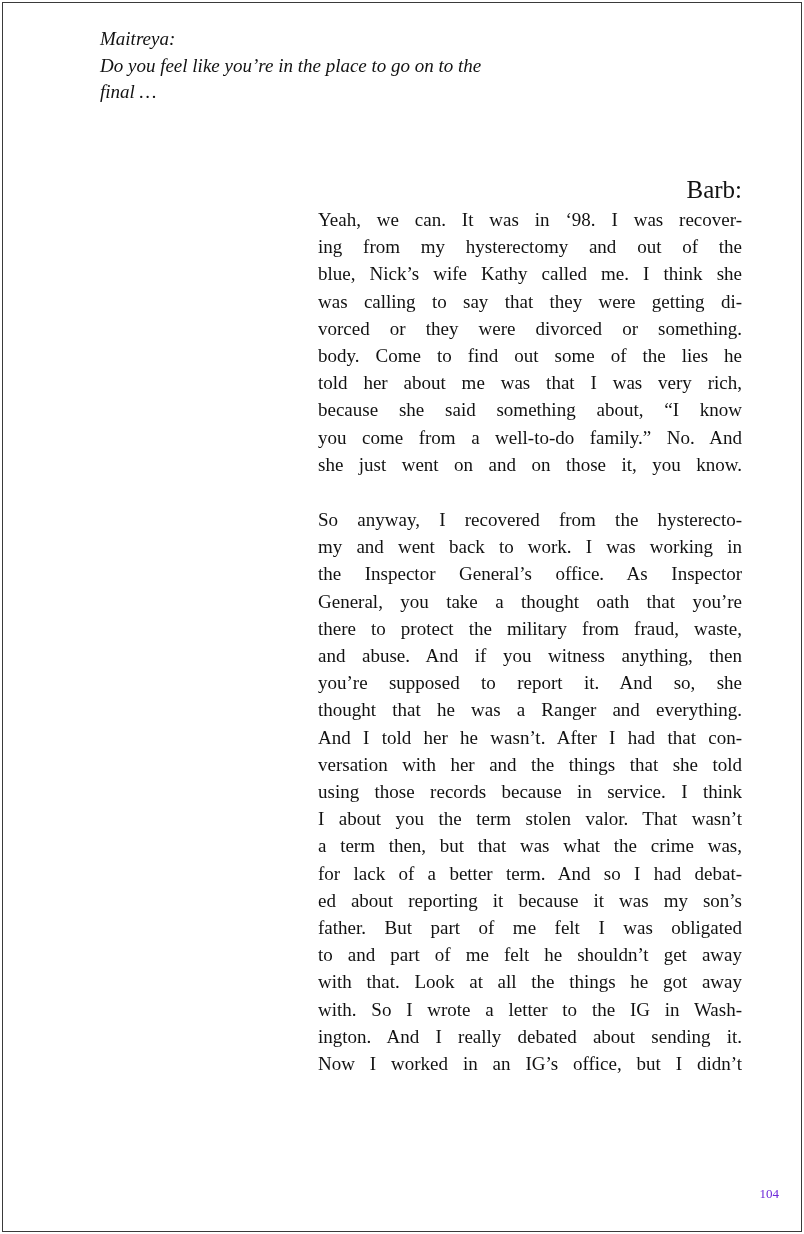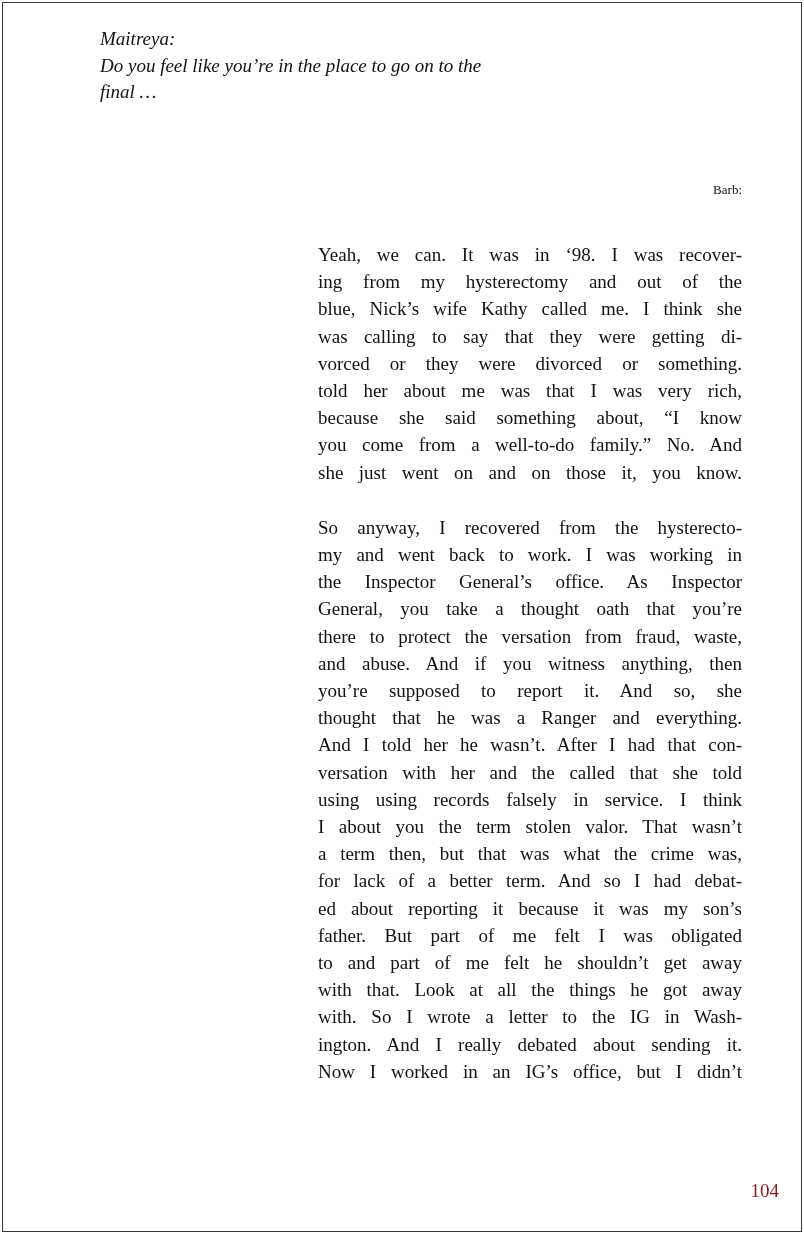--- a/index.html
+++ b/index.html
@@ -36,48 +36,47 @@
     text-align: left;
     margin-left: 40px;
   }
   .interviewer-block .line {
     text-align: left;
   }
   .speaker-label {
     position: absolute;
     right: 62px;
     top: 177px;
-    font-size: 13px;
+    font-size: 25px;
     line-height: 26px;
     text-align: right;
   }
   .answer-col {
     position: absolute;
     left: 318px;
     top: 206px;
     width: 424px;
     font-size: 19px;
     line-height: 27.2px;
-    margin-top: 35px;
   }
   .answer-col .para + .para {
     margin-top: 28px;
   }
   .answer-col .line {
     text-align: justify;
     text-align-last: justify;
     -moz-text-align-last: justify;
     white-space: normal;
   }
   .page-number {
     position: absolute;
     right: 25px;
     bottom: 32px;
-    font-size: 19px;
-    color: #7f1d1d;
+    font-size: 13px;
+    color: #6d28d9;
     text-align: right;
   }
 </style>
 </head>
 <body>
 
 <div class="frame"></div>
 
 <div class="interviewer-block">
   <div class="line">Maitreya:</div>
@@ -89,37 +88,38 @@
 
 <div class="speaker-label">Barb:</div>
 
 <div class="answer-col">
   <div class="para">
       <div class="line">Yeah, we can. It was in ‘98. I was recover-</div>
       <div class="line">ing from my hysterectomy and out of the</div>
       <div class="line">blue, Nick’s wife Kathy called me. I think she</div>
       <div class="line">was calling to say that they were getting di-</div>
       <div class="line">vorced or they were divorced or something.</div>
+      <div class="line">body. Come to find out some of the lies he</div>
       <div class="line">told her about me was that I was very rich,</div>
       <div class="line">because she said something about, “I know</div>
       <div class="line">you come from a well-to-do family.” No. And</div>
       <div class="line">she just went on and on those it, you know.</div>
     </div>
   <div class="para">
       <div class="line">So anyway, I recovered from the hysterecto-</div>
       <div class="line">my and went back to work. I was working in</div>
       <div class="line">the Inspector General’s office. As Inspector</div>
       <div class="line">General, you take a thought oath that you’re</div>
-      <div class="line">there to protect the versation from fraud, waste,</div>
+      <div class="line">there to protect the military from fraud, waste,</div>
       <div class="line">and abuse. And if you witness anything, then</div>
       <div class="line">you’re supposed to report it. And so, she</div>
       <div class="line">thought that he was a Ranger and everything.</div>
       <div class="line">And I told her he wasn’t. After I had that con-</div>
-      <div class="line">versation with her and the called that she told</div>
-      <div class="line">using using records falsely in service. I think</div>
+      <div class="line">versation with her and the things that she told</div>
+      <div class="line">using those records because in service. I think</div>
       <div class="line">I about you the term stolen valor. That wasn’t</div>
       <div class="line">a term then, but that was what the crime was,</div>
       <div class="line">for lack of a better term. And so I had debat-</div>
       <div class="line">ed about reporting it because it was my son’s</div>
       <div class="line">father. But part of me felt I was obligated</div>
       <div class="line">to and part of me felt he shouldn’t get away</div>
       <div class="line">with that. Look at all the things he got away</div>
       <div class="line">with. So I wrote a letter to the IG in Wash-</div>
       <div class="line">ington. And I really debated about sending it.</div>
       <div class="line">Now I worked in an IG’s office, but I didn’t</div>

